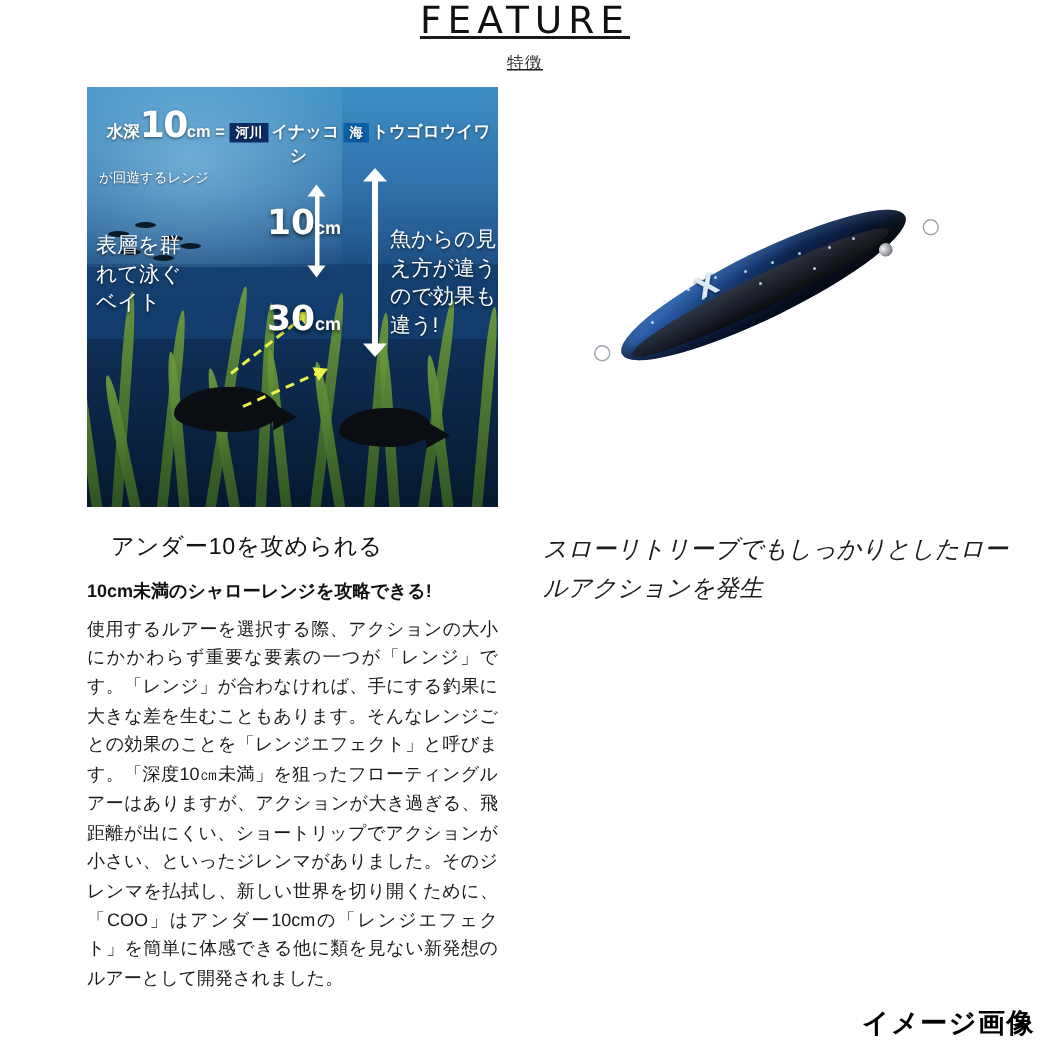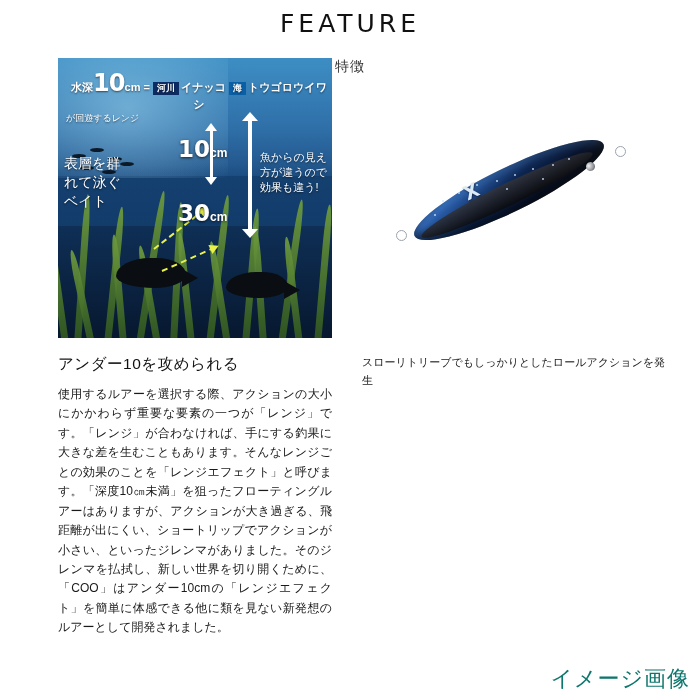--- a/index.html
+++ b/index.html
@@ -19,34 +19,34 @@
   .page {
     width: 700px;
     height: 700px;
     position: relative;
     box-sizing: border-box;
   }
 
   
   .header {
     text-align: center;
-    padding-top: 10px;
+    text-decoration: underline;
   }
   .header-title {
     font-family: "DejaVu Sans", sans-serif;
     font-size: 25px;
     letter-spacing: 4px;
     font-weight: 400;
     color: #111;
     line-height: 1.1;
   }
   .header-sub {
-    font-size: 14px;
+    font-size: 11px;
     color: #333;
-    margin-top: 20px;
+    margin-top: 6px;
     letter-spacing: 1px;
   }
 
   
   .columns {
     position: absolute;
     top: 58px;
     left: 0;
     width: 700px;
     display: flex;
@@ -207,21 +207,21 @@
   .arrow-short::after {
     content:""; position:absolute; bottom:-7px; left:-5px;
     border-left: 6.5px solid transparent; border-right: 6.5px solid transparent;
     border-top: 8px solid #fff;
   }
   .note-right {
     position: absolute;
     left: 202px; top: 92px;
     width: 72px;
     color: #ffffff;
-    font-size: 11px;
+    font-size: 14px;
     line-height: 1.35;
     text-shadow: 0 1px 2px rgba(0,0,0,0.6);
   }
   .note-left {
     position: absolute;
     left: 6px; top: 96px;
     width: 70px;
     color: #ffffff;
     font-size: 14px;
     line-height: 1.35;
@@ -308,51 +308,52 @@
 
   
   .text-col {
     margin-top: 16px;
   }
   .h2 {
     font-size: 15.5px;
     font-weight: 400;
     color: #111;
     letter-spacing: 0.5px;
-    margin: 0 0 10px 0;
+    margin: 0 0 10px 16px;
   }
   .lead {
     font-size: 12px;
     font-weight: bold;
     color: #111;
     line-height: 1.55;
     margin: 0 0 6px 0;
   }
   .body {
     font-size: 12px;
     color: #1a1a1a;
     line-height: 1.62;
     margin: 0;
     text-align: justify;
   }
   .sub {
-    font-size: 11px;
+    font-size: 16px;
     color: #1a1a1a;
     line-height: 1.6;
     margin: 0;
+    font-style: italic;
   }
 
   
   .watermark {
     position: absolute;
     right: 10px;
     bottom: 6px;
-    font-size: 22px;
-    font-weight: normal;
-    color: #0f766e;
+    font-size: 18px;
+    font-weight: bold;
+    color: #000000;
     letter-spacing: 1px;
   }
 </style>
 </head>
 <body>
 
 <div class="page">
 
   <div class="header">
     <div class="header-title">FEATURE</div>
@@ -419,20 +420,21 @@
         </div>
 
         <div class="arrow-short"></div>
         <div class="arrow-col"></div>
 
         <div class="note-right">魚からの見え方が違うので効果も違う!</div>
       </div>
 
       <div class="text-col">
         <h2 class="h2">アンダー10を攻められる</h2>
+        <p class="lead">10cm未満のシャローレンジを攻略できる!</p>
         <p class="body">使用するルアーを選択する際、アクションの大小にかかわらず重要な要素の一つが「レンジ」です。「レンジ」が合わなければ、手にする釣果に大きな差を生むこともあります。そんなレンジごとの効果のことを「レンジエフェクト」と呼びます。「深度10㎝未満」を狙ったフローティングルアーはありますが、アクションが大き過ぎる、飛距離が出にくい、ショートリップでアクションが小さい、といったジレンマがありました。そのジレンマを払拭し、新しい世界を切り開くために、「COO」はアンダー10cmの「レンジエフェクト」を簡単に体感できる他に類を見ない新発想のルアーとして開発されました。</p>
       </div>
     </div>
 
     <div class="col col-right">
 
       <div class="lure-box">
         <div class="lure">
           <div class="hookring ring-front"></div>
           <div class="hookring ring-rear"></div>

